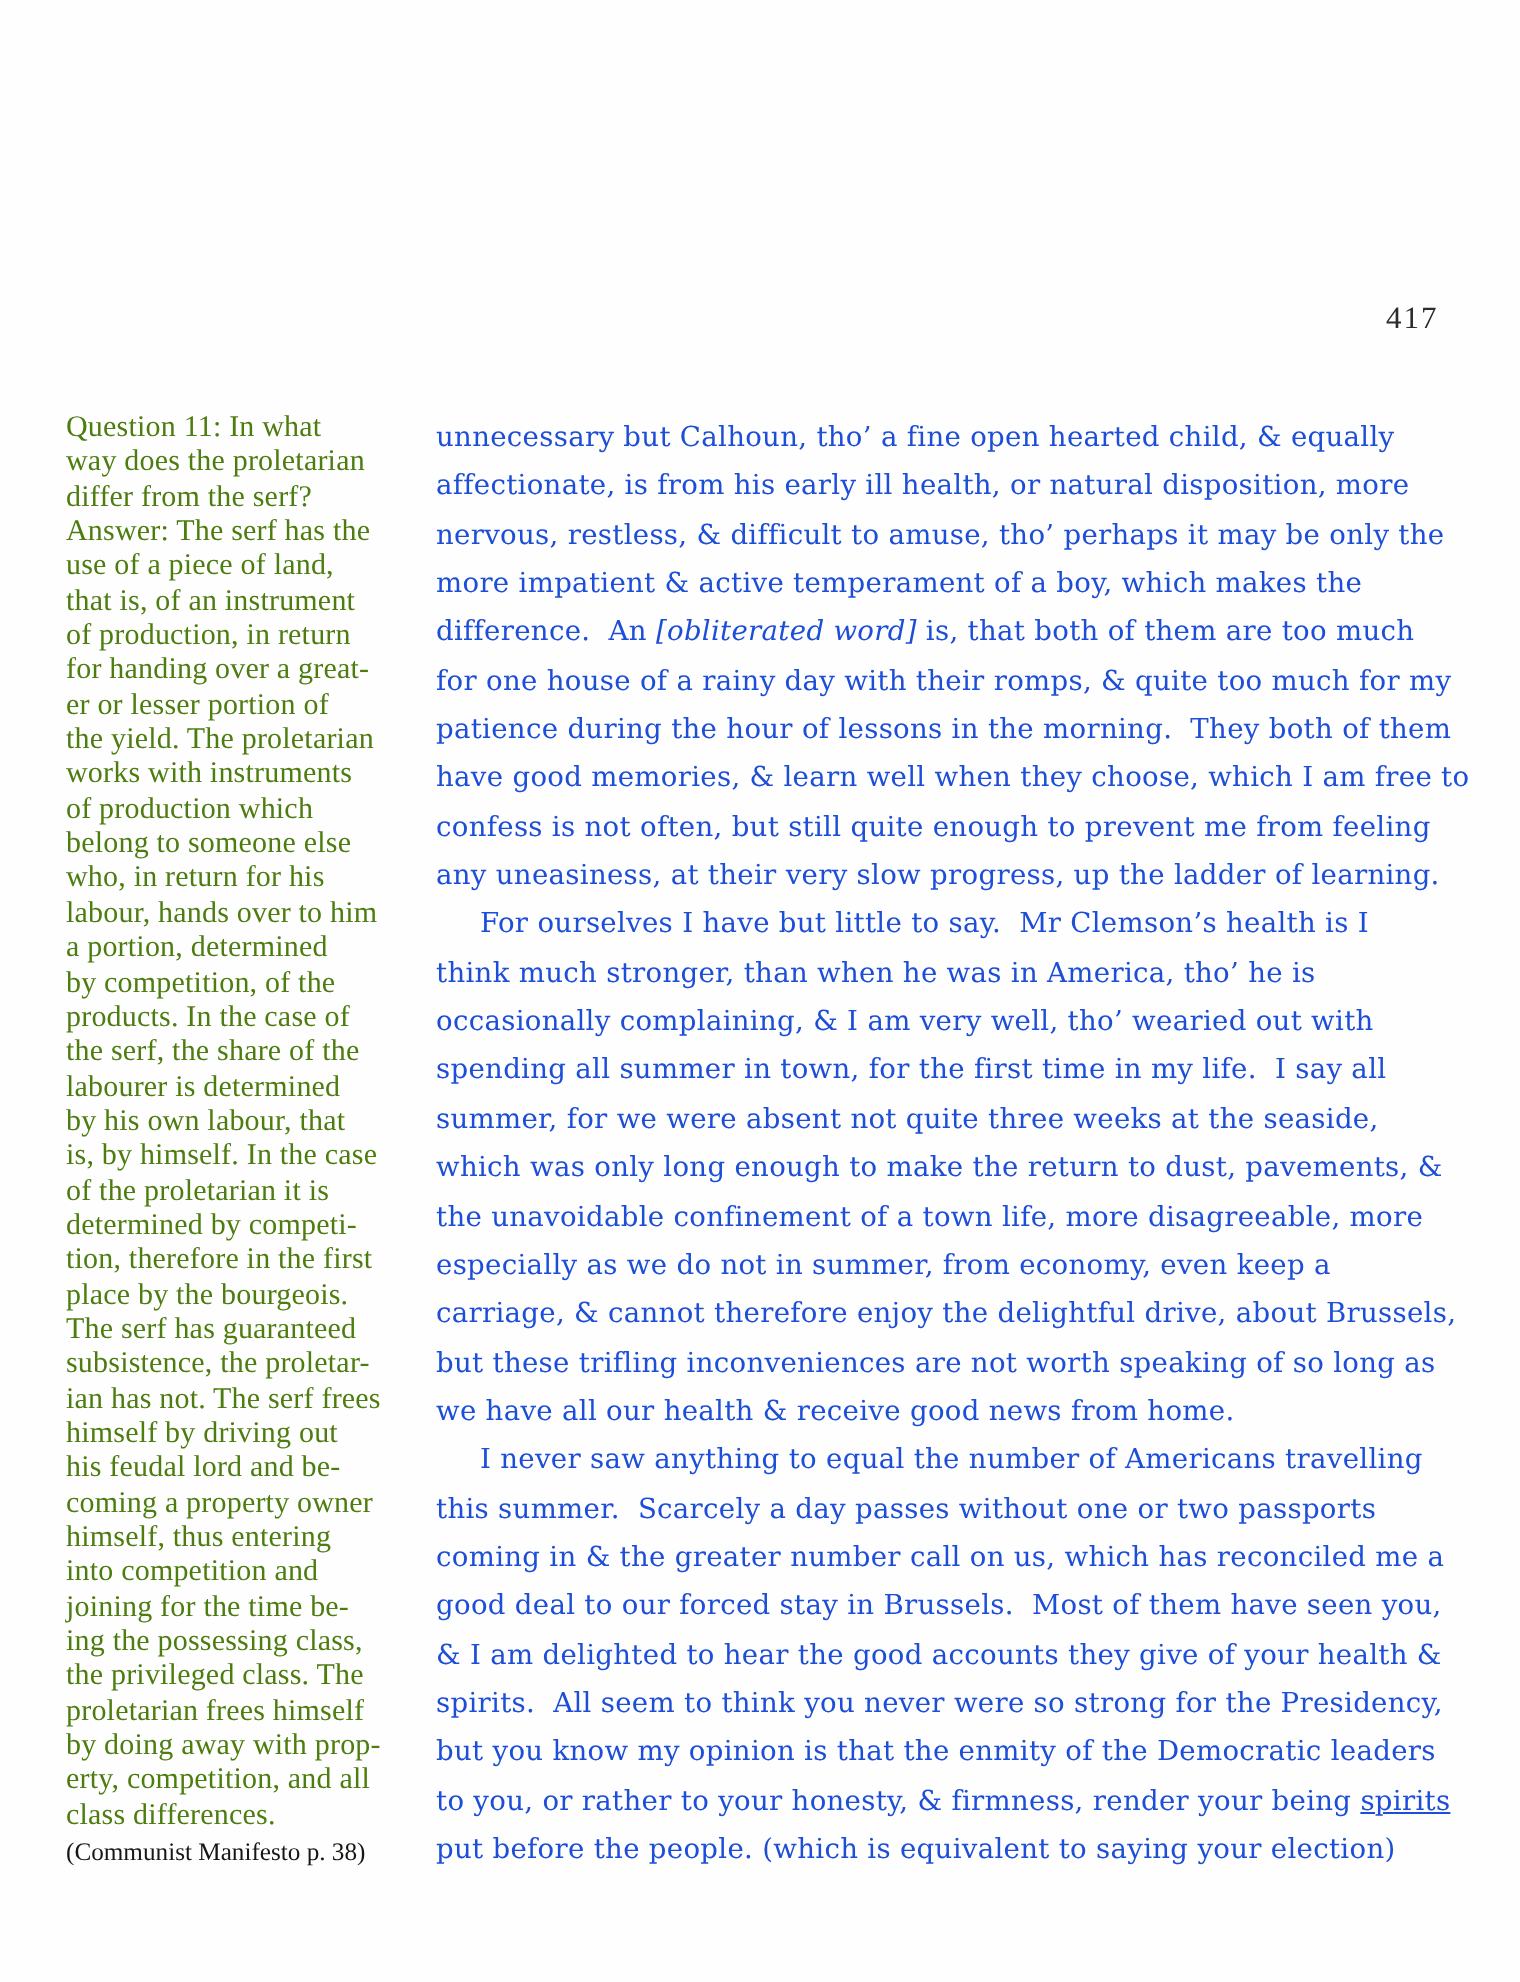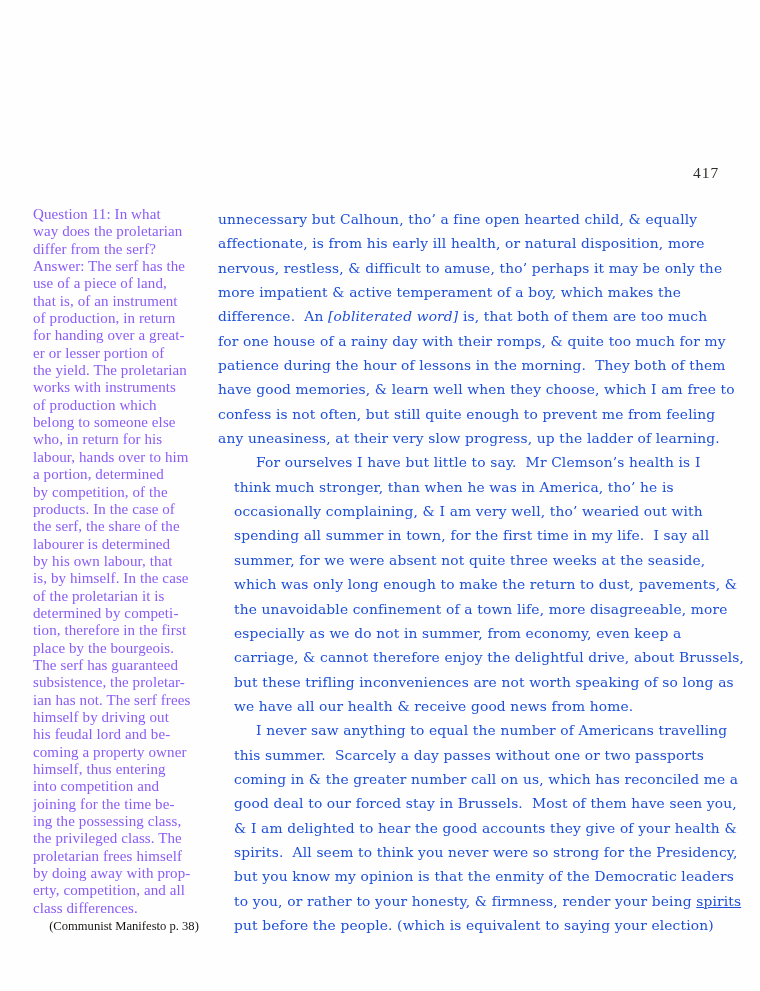--- a/index.html
+++ b/index.html
@@ -5,67 +5,66 @@
   * { margin: 0; padding: 0; box-sizing: border-box; }
   html, body { width: 760px; height: 991px; }
   body {
     background: #fefefe;
     position: relative;
     font-family: "DejaVu Serif", serif;
     overflow: hidden;
   }
   .page-number {
     position: absolute;
-    top: 164px;
+    top: 151px;
     left: 693px;
     font-family: "Liberation Serif", serif;
     font-size: 15.5px;
     color: #2e2b28;
     letter-spacing: 1px;
   }
   .margin-note {
     position: absolute;
     left: 33px;
     top: 206px;
     width: 182px;
     color: #181512;
   }
   .margin-note .note-text {
     font-family: "Liberation Serif", serif;
     font-size: 15px;
     line-height: 17.35px;
     letter-spacing: 0.1px;
     white-space: pre;
-    color: #8b5cf6;
+    color: #4d7c0f;
   }
   .margin-note .citation {
     font-family: "Liberation Serif", serif;
     font-size: 12.6px;
     line-height: 17px;
     margin-top: 1px;
     white-space: pre;
     color: #181512;
-    text-align: center;
   }
   .letter-text {
     position: absolute;
     left: 218px;
     top: 207px;
     width: 535px;
     color: #3a3631;
   }
   .letter-text .para {
     font-family: "DejaVu Serif", serif;
     font-size: 13.8px;
     line-height: 24.35px;
     letter-spacing: 0.15px;
     white-space: pre;
     color: #1d4ed8;
   }
-  .letter-text .para.indent { text-indent: 22px; margin-left: 16px; }
+  .letter-text .para.indent { text-indent: 22px; }
   .letter-text .italic { font-style: italic; margin-top: 32px; }
   .letter-text .underline { text-decoration: underline; }
 </style>
 </head>
 <body>
 
 <div class="page-number">417</div>
 
 <aside class="margin-note">
   <div class="note-text">Question 11: In what

